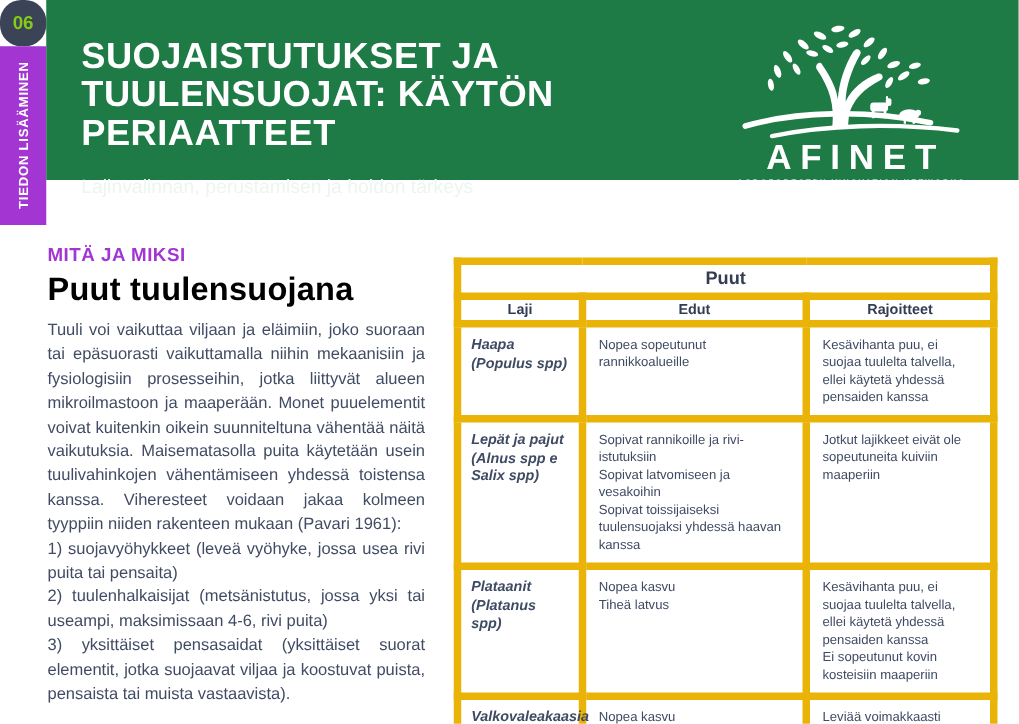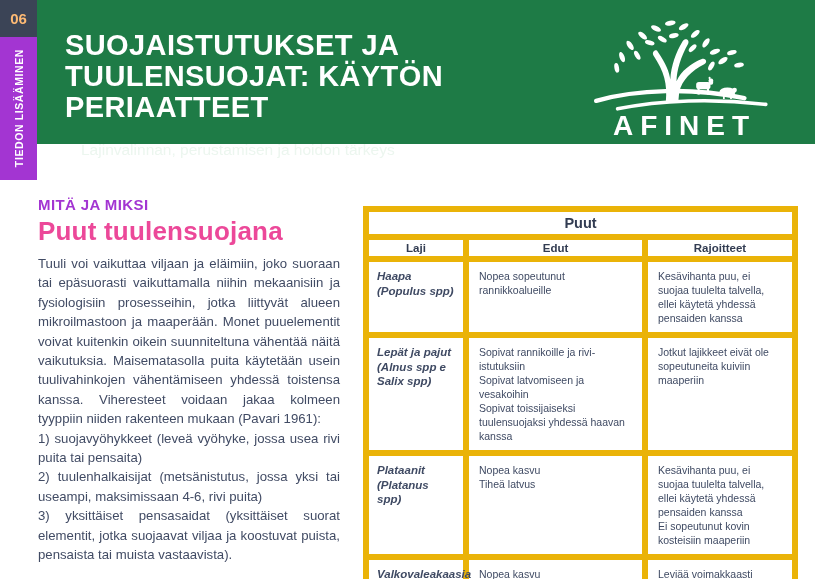--- a/index.html
+++ b/index.html
@@ -2,42 +2,42 @@
 <html><head>
 <meta charset="utf-8">
 <style>
   * { margin:0; padding:0; box-sizing:border-box; }
   html,body { width:815px; height:579px; }
   body { font-family:"Liberation Sans", sans-serif; background:#ffffff; position:relative; overflow:hidden; }
   .page { position:absolute; inset:0; width:815px; height:579px; overflow:hidden; background:#fff; }
 
   
   .sidebar { position:absolute; left:0; top:0; width:37px; height:579px; }
-  .page-number { width:37px; height:37px; background:#3b4456; color:#fdba74; font-weight:bold;
-                 font-size:15px; display:flex; align-items:center; justify-content:center; }
+  .page-number { width:37px; height:37px; background:#3b4456; color:#84cc16; font-weight:bold;
+                 font-size:15px; display:flex; align-items:center; justify-content:center;border-radius:17px; }
   .side-tab { width:37px; height:143px; background:#a335d2; display:flex; align-items:center; justify-content:center; }
   .side-tab-text { writing-mode:vertical-rl; transform:rotate(180deg); color:#fff; font-weight:bold;
                    font-size:10.5px; letter-spacing:0.6px; white-space:nowrap; }
 
   
   .header { position:absolute; left:37px; top:0; width:778px; height:144px; background:#1e7b46; }
   .title { position:absolute; left:28px; top:30px; color:#ffffff; font-weight:bold;
            font-size:29px; line-height:31px; letter-spacing:0.4px; }
-  .subtitle { position:absolute; left:44px; top:141px; color:#ecf6ef; font-size:15.5px; }
+  .subtitle { position:absolute; left:28px; top:141px; color:#ecf6ef; font-size:15.5px; }
 
   
   .logo { position:absolute; right:28px; top:16px; width:212px; text-align:center; }
   .logo svg { display:block; margin:0 auto; }
   .logo-name { color:#fff; font-weight:bold; font-size:28px; letter-spacing:7px; line-height:28px; margin-top:-4px; text-indent:7px; }
   .logo-tagline { color:#fff; font-size:6.3px; letter-spacing:1.6px; font-weight:bold; margin-top:3px; }
 
   
   .article { position:absolute; left:38px; top:196px; width:302px; color:#414b64; }
   .kicker { color:#a335d2; font-weight:bold; font-size:15px; letter-spacing:0.4px; }
-  .article h1 { color:#ec4899; font-size:26px; font-weight:bold; margin:3px 0 7px; letter-spacing:0.2px; }
+  .article h1 { color:#000000; font-size:26px; font-weight:bold; margin:3px 0 7px; letter-spacing:0.2px; }
   .article p, .article .list-item { font-size:13.2px; line-height:19.4px; text-align:justify; }
 
   
   .tree-table { position:absolute; left:363px; top:206px; width:429px; border-collapse:collapse;
                 color:#3f4a63; background:#fff; table-layout:fixed; }
   .tree-table th, .tree-table td { border:6px solid #eab308; vertical-align:top; }
   .tree-table .tbl-title { height:28px; font-size:14.5px; font-weight:bold; text-align:center; vertical-align:middle; color:#323c52; }
   .tree-table .colh { height:22px; font-size:11.5px; font-weight:bold; text-align:center; vertical-align:middle; color:#323c52; }
   .tree-table td { padding:7px 10px; font-size:10.5px; line-height:14px;margin-top:48px; }
   .tree-table td.laji { font-weight:bold; font-style:italic; font-size:11.5px; line-height:14.5px; padding:7px 8px; }

